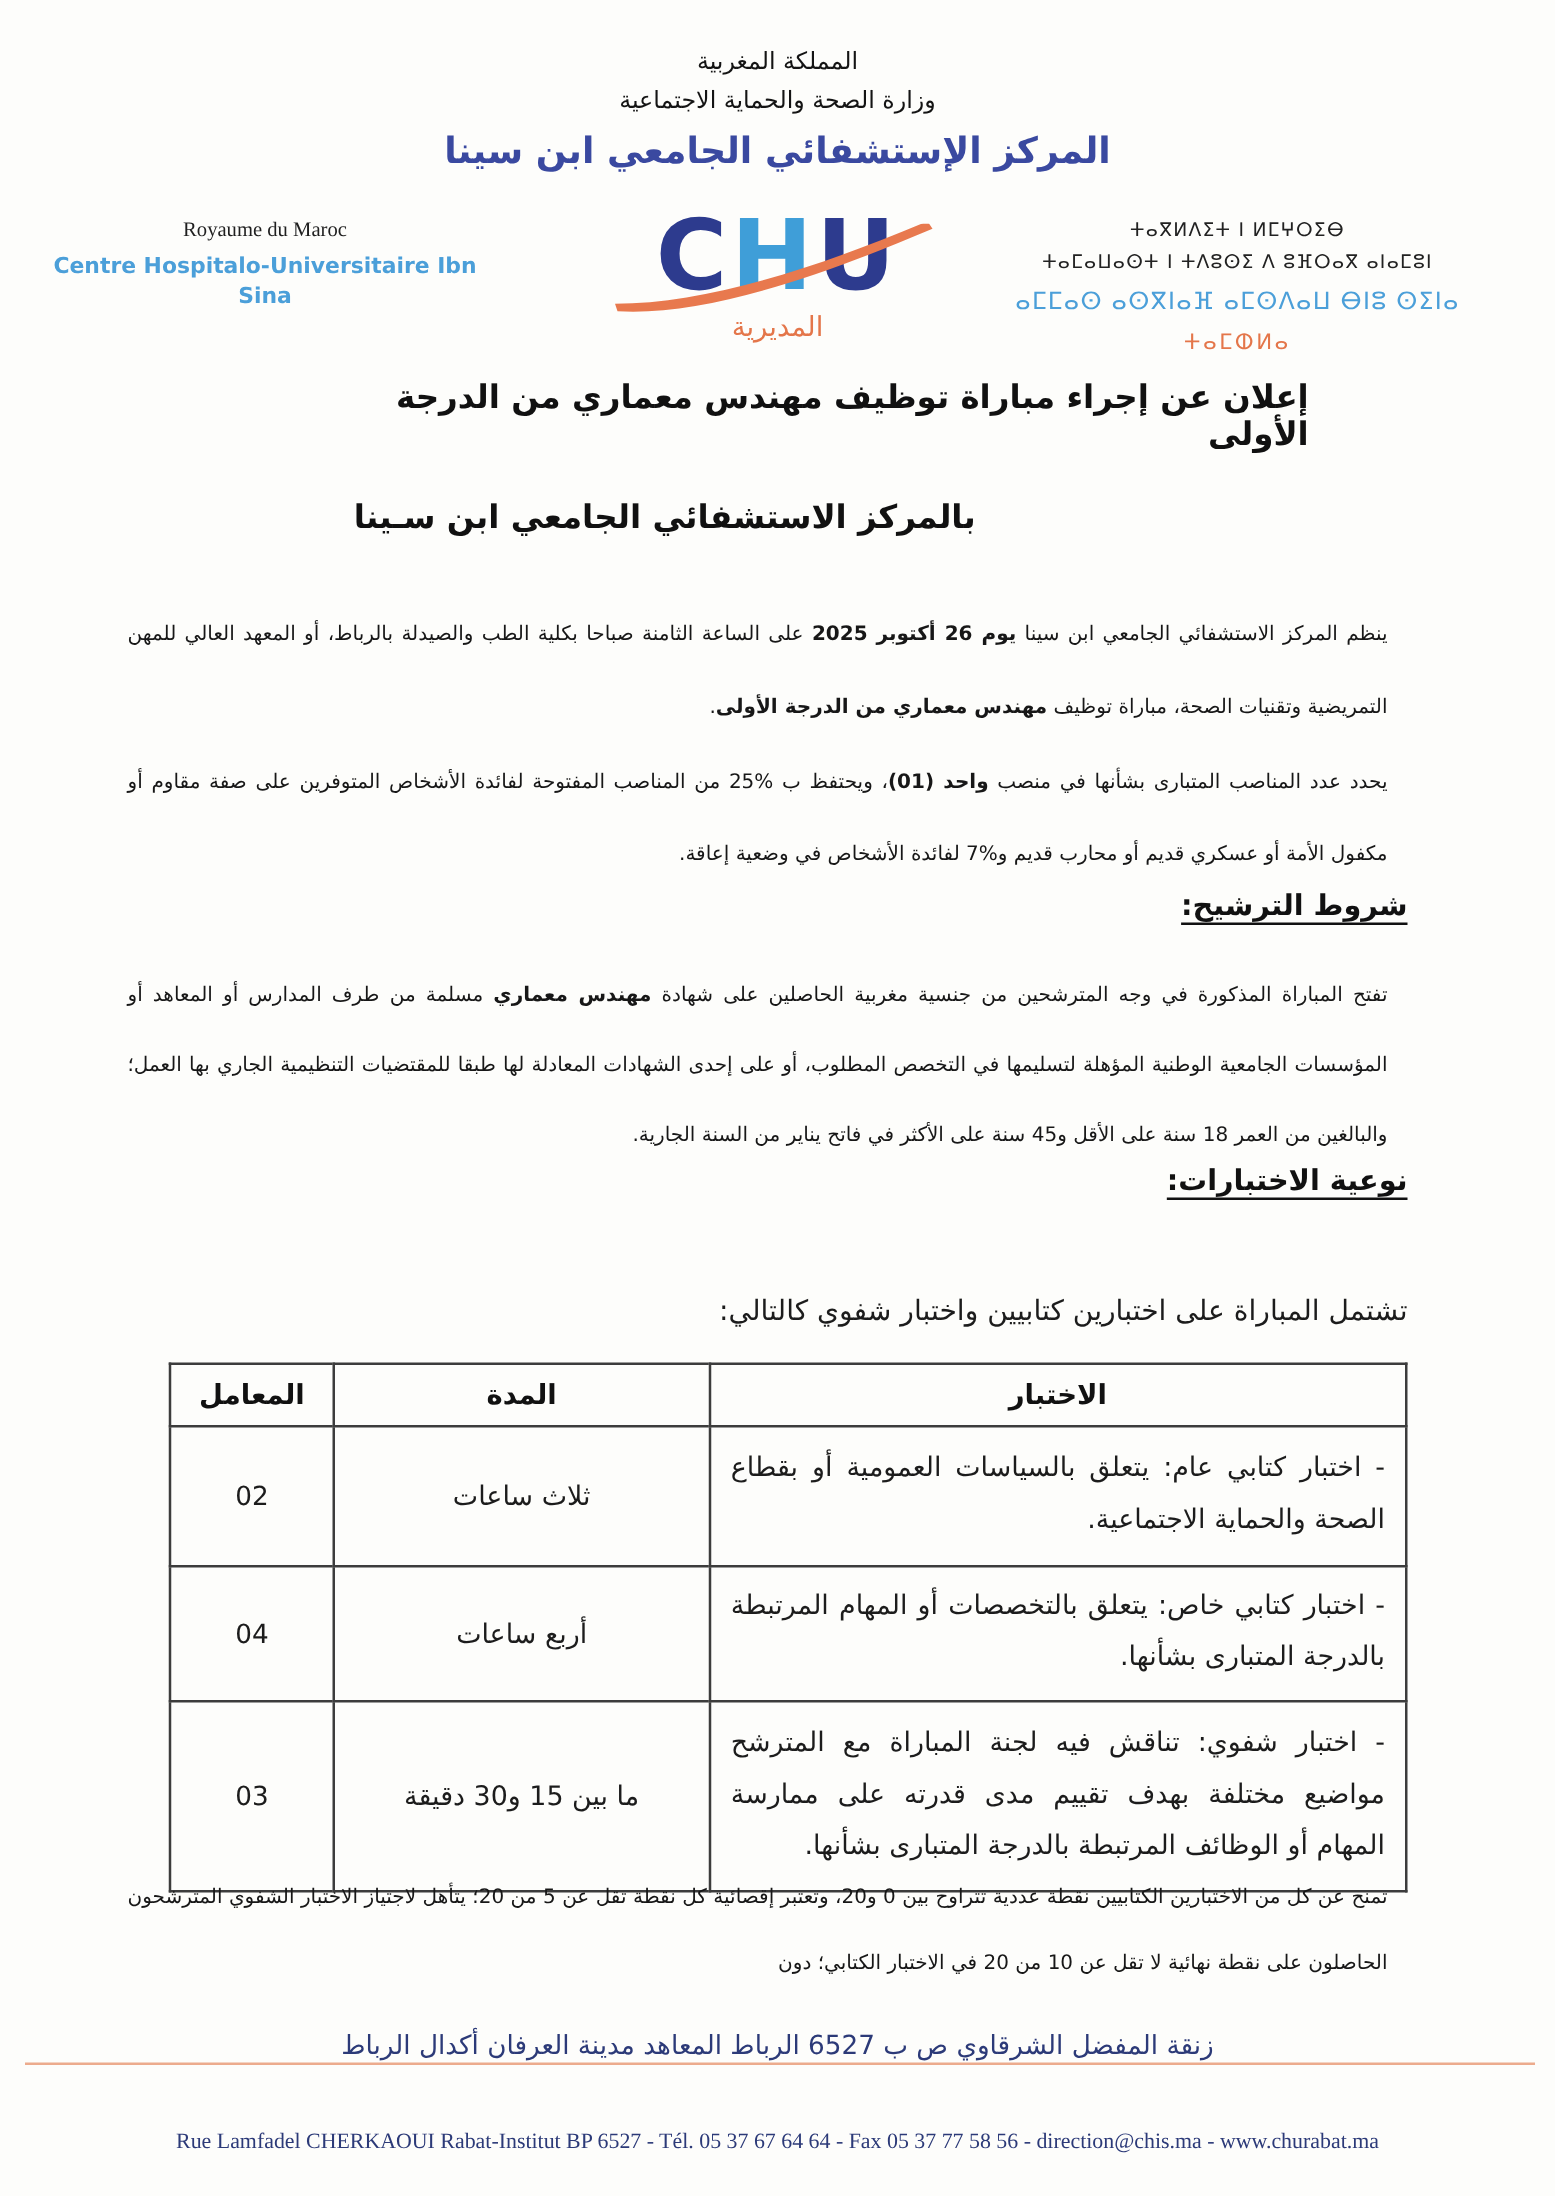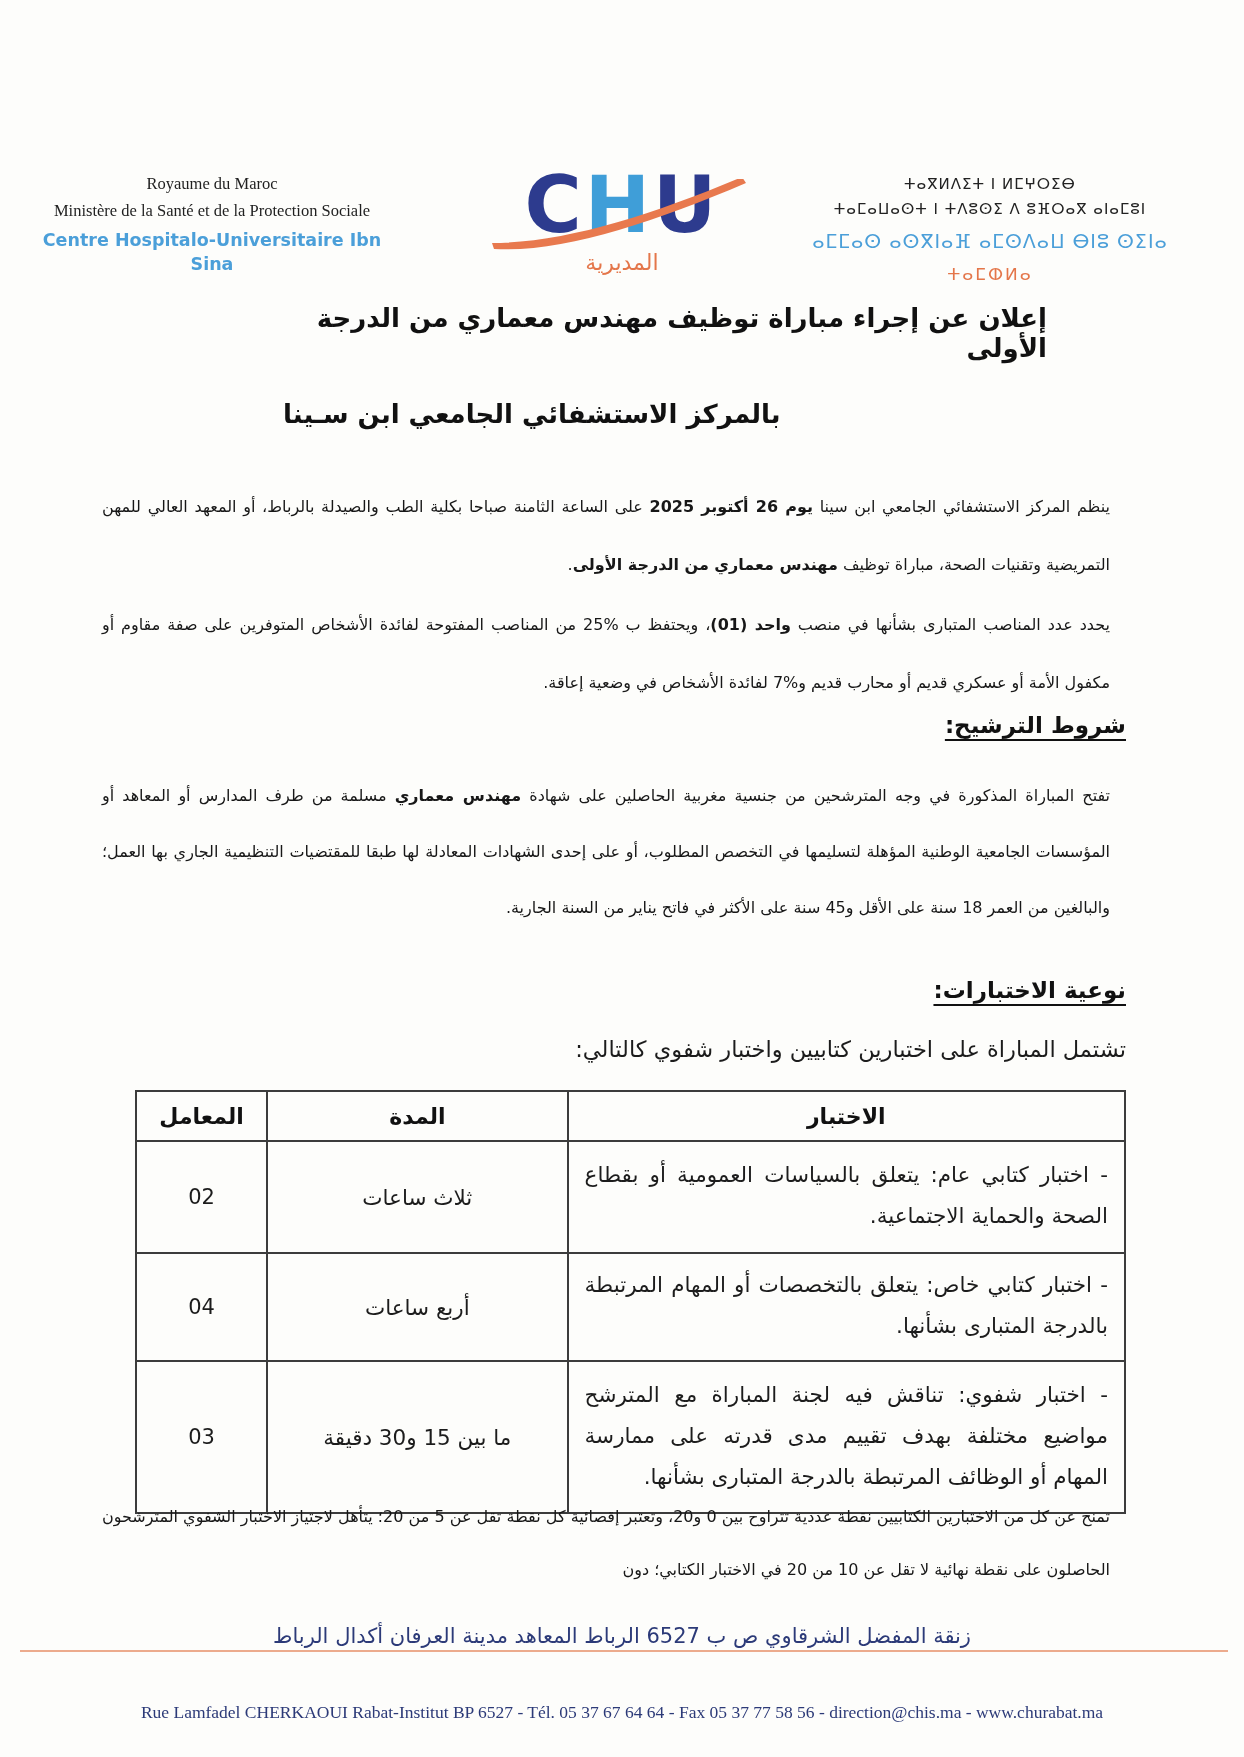--- a/index.html
+++ b/index.html
@@ -45,21 +45,21 @@
   
   .para { left:102px; width:1008px; direction:rtl; text-align:justify;
           font-size:16px; line-height:58px; color:#171717; }
   #p1 { top:478px; }
   #p2 { top:596px; }
   .heading { left:118px; width:1008px; direction:rtl; text-align:right;
              font-size:23px; font-weight:bold; color:#111; }
   .heading span { text-decoration:underline; text-underline-offset:6px; }
   #h-cond { top:712px; }
   #p3 { top:768px; line-height:56px; }
-  #h-tests { top:977px; }
+  #h-tests { top:932px; }
   #p-intro { top:1036px; left:118px; width:1008px; direction:rtl; text-align:right; font-size:22.5px; }
   .b { font-weight:bold; }
 
   
   #tbl-wrap { top:1090px; left:135px; width:991px; }
   table { width:100%; border-collapse:collapse; direction:rtl; }
   th, td { border:2px solid #3c3c3c; }
   th { font-size:22px; font-weight:bold; height:50px; text-align:center; color:#111; }
   td.test { width:536px; padding:6px 16px 10px; text-align:justify; font-size:21.5px; line-height:41px; }
   td.dur  { width:289px; text-align:center; font-size:21.5px; }
@@ -73,24 +73,28 @@
   #f-ar { top:1616px; left:0; right:0; text-align:center; direction:rtl;
           font-size:21px; line-height:40px; color:#2c3a78; }
   #f-fr { top:1702px; left:0; right:0; text-align:center;
           font-family:"Liberation Serif", serif; font-size:17.5px; color:#2c3a78; }
 </style>
 </head>
 <body>
 
 <div class="page">
 
+  <div class="abs" id="hdr-top">
+    <div class="hdr-k">المملكة المغربية</div>
+    <div class="hdr-m">وزارة الصحة والحماية الاجتماعية</div>
+    <div class="hdr-c">المركز الإستشفائي الجامعي ابن سينا</div>
+  </div>
 
   <div class="abs" id="hdr-left">
     <div>Royaume du Maroc</div>
-    <div>Ministère de la Santé et de la Protection Sociale</div>
     <div class="hdr-chu">Centre Hospitalo-Universitaire Ibn Sina</div>
   </div>
 
   <div class="abs" id="logo">
     <div class="logo-letters">
       <span class="lc">C</span><span class="lh">H</span><span class="lu">U</span>
       <svg class="swoosh" viewBox="0 0 258 78">
         <path d="M2 70 C 70 74, 160 44, 254 4 L 250 -2 C 160 36, 72 64, 0 64 Z" fill="#e8794e"></path>
       </svg>
     </div>

